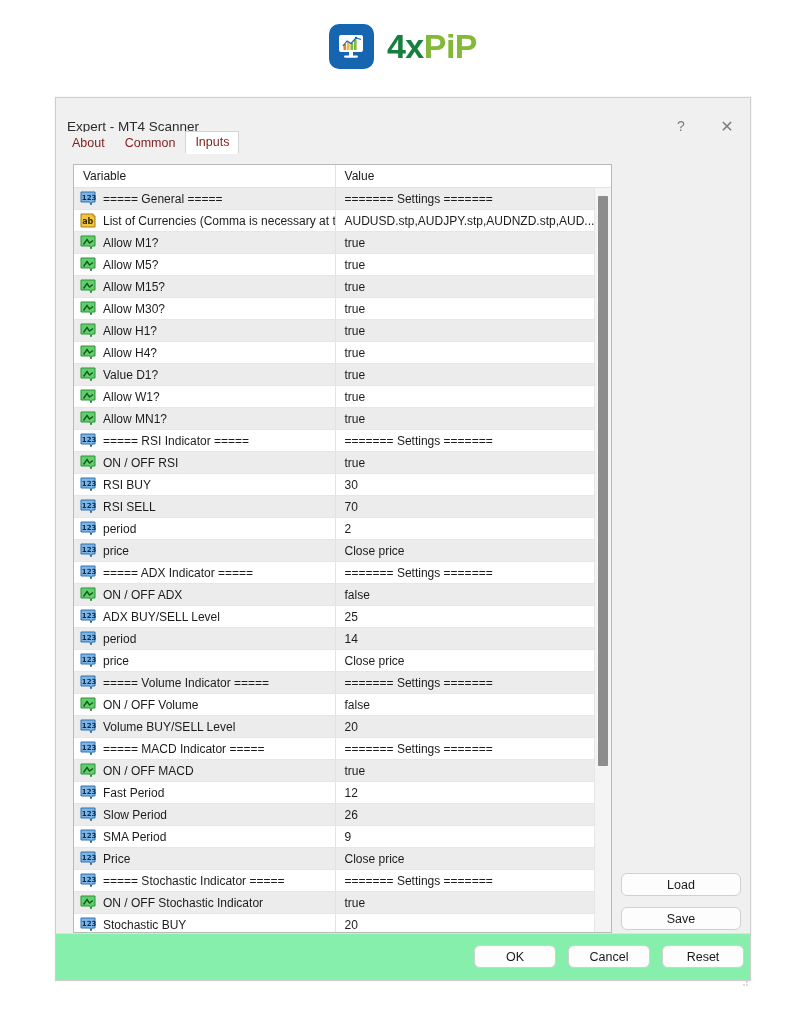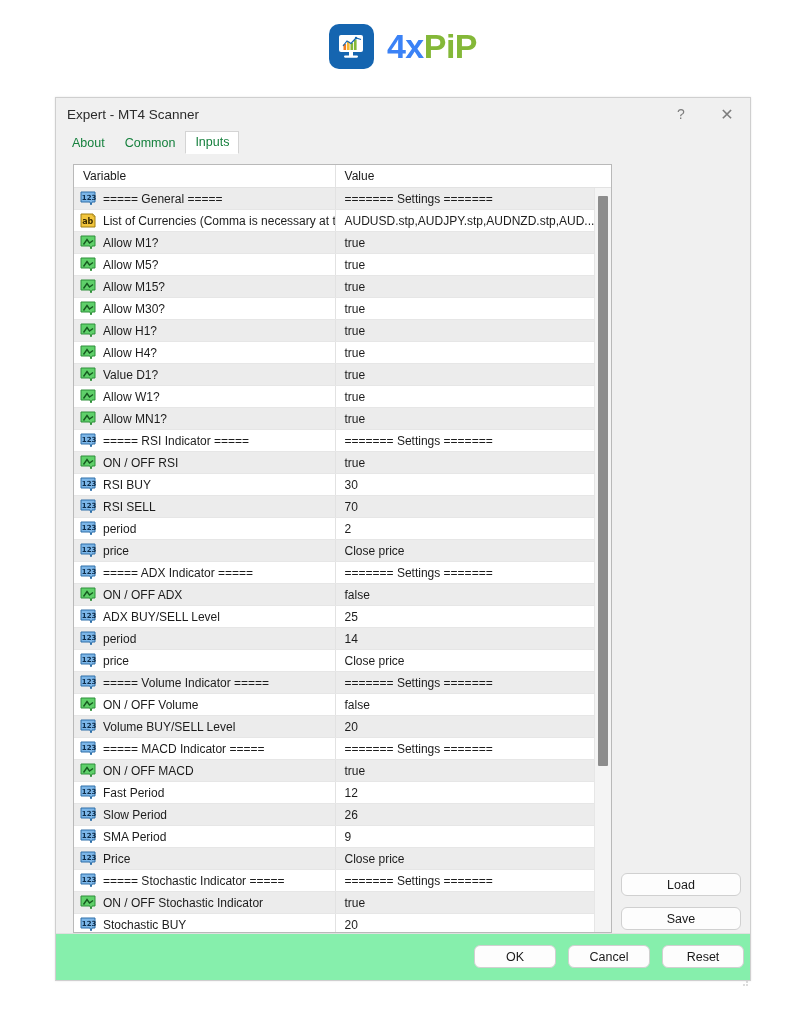--- a/index.html
+++ b/index.html
@@ -40,36 +40,36 @@
     display: flex;
     align-items: center;
     justify-content: center;
   }
   .brand-text {
     font-size: 34px;
     font-weight: bold;
     letter-spacing: -0.5px;
     line-height: 1;
   }
-  .brand-text .c-orange { color: #3b82f6; }
+  .brand-text .c-orange { color: #15803d; }
   .brand-text .c-green  { color: #84b838; }
 
   
   .dialog {
     position: absolute;
     left: 55px; top: 97px;
     width: 696px; height: 884px;
     background: #f0f0f0;
     border: 1px solid #cfcfcf;
     box-shadow: 0 0 2px rgba(0,0,0,0.10);
     box-sizing: border-box;
   }
   .titlebar {
     position: absolute;
-    left: 0; top: 0;
+    left: 0; top: 12px;
     width: 100%; height: 32px;
     background: #f0f0f0;
     display: flex;
     align-items: center;
   }
   .title-text {
     margin-left: 11px;
     font-size: 13.5px;
     color: #2b2b2b;
   }
@@ -96,21 +96,21 @@
     position: absolute;
     left: 0; top: 34px;
     width: 100%; height: 22px;
     display: flex;
     align-items: flex-end;
     padding-left: 6px;
     box-sizing: border-box;
   }
   .tab {
     font-size: 12.5px;
-    color: #15803d;
+    color: #7f1d1d;
     padding: 3px 9px 4px 9px;
     background: #f0f0f0;
     border: 1px solid transparent;
     border-bottom: none;
     line-height: 14px;
     cursor: default;
   }
   .tab.active {
     background: #ffffff;
     border-color: #d4d4d4;

